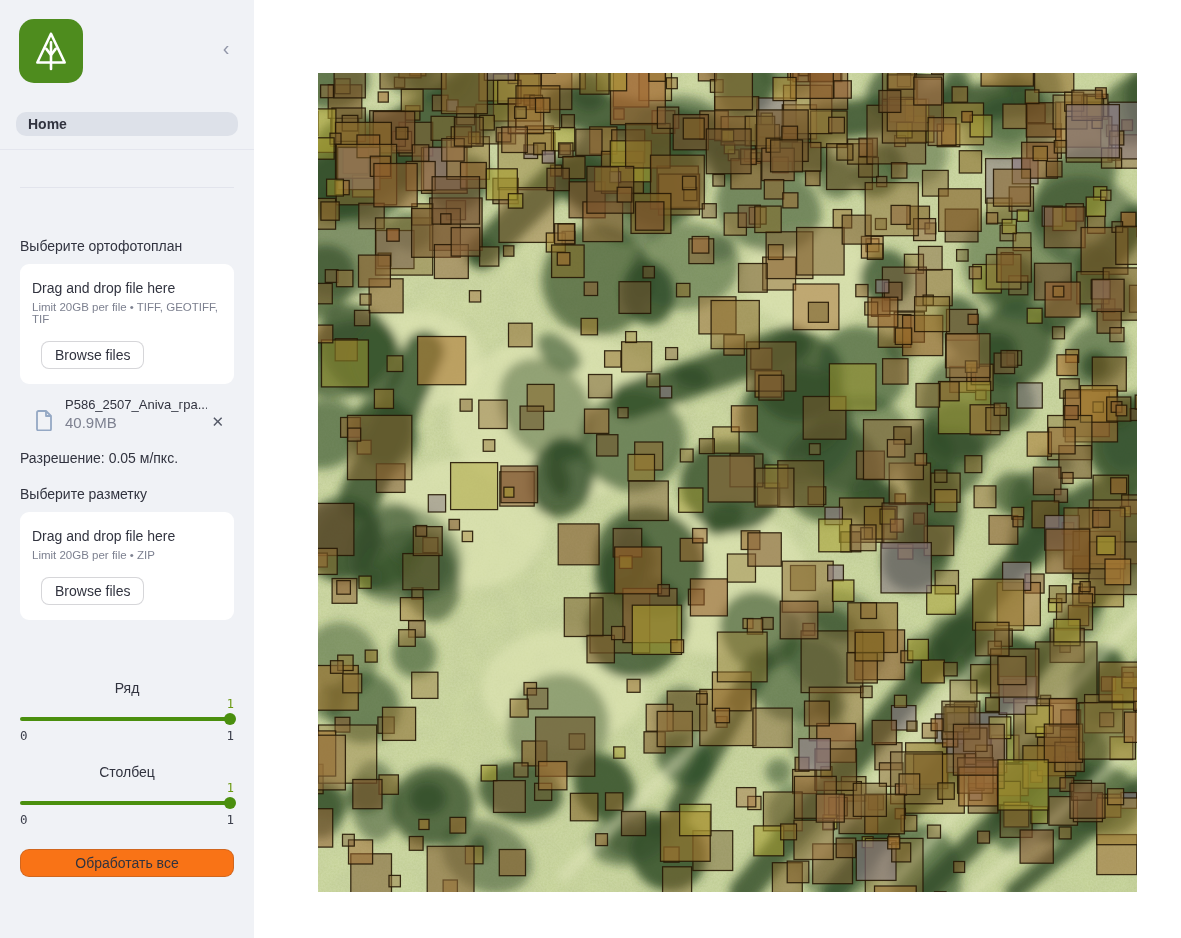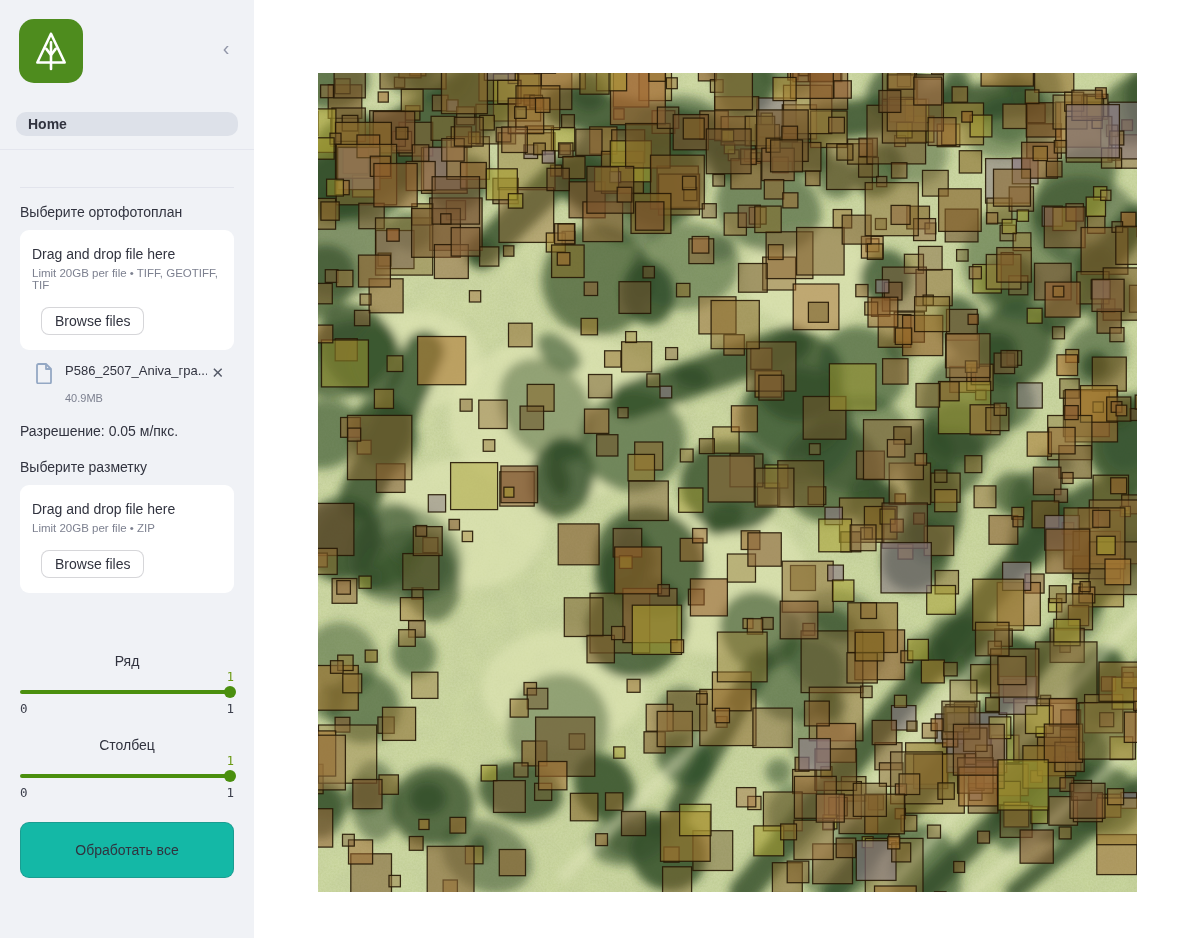--- a/index.html
+++ b/index.html
@@ -19,58 +19,58 @@
     line-height:1; margin-top:-6px; }
   nav { margin:29px 16px 0 16px; }
   .nav-item { font-size:14px; padding:4px 12px; border-radius:10px;
     color:#31333f; margin-bottom:2px; cursor:pointer; }
   .nav-item.active { background:#dde1e9; font-weight:700; }
   .nav-divider { margin-top:13px; border-top:1px solid #e4e6ee; }
 
   .content { padding:0 20px; }
   .page-title { font-size:21px; font-weight:700; margin-top:32px; letter-spacing:.2px; }
   .rule { border:none; border-top:1px solid #e2e4ec; margin-top:37px; }
-  .widget-label { font-size:14px; margin-top:16px; }
+  .widget-label { font-size:14px; margin-top:50px; }
   .widget-label.second { margin-top:20px; }
 
   .uploader { background:#ffffff; border-radius:9px; margin-top:10px;
     padding:16px 12px 15px 12px; }
   .drag-text { font-size:14px; color:#31333f; }
   .limit-text { font-size:11.5px; color:#7d8190; margin-top:5px; }
   .browse-btn { margin-top:16px; font-size:14px; color:#31333f;
     background:#ffffff; border:1px solid rgba(49,51,63,0.2); border-radius:8px;
     padding:5px 13px; cursor:pointer; font-family:inherit;margin-left:9px; }
 
-  .file-row { display:flex; align-items:flex-start; margin-top:13px; padding:0 6px 0 16px; }
+  .file-row { display:flex; align-items:flex-end; margin-top:13px; padding:0 6px 0 16px; }
   .file-icon { flex:0 0 auto; margin-right:12px; display:flex; }
   .file-meta { flex:1 1 auto; min-width:0; }
   .file-name { font-size:13px; color:#31333f; white-space:nowrap; overflow:hidden; }
-  .file-size { font-size:11px; color:#7d8190; margin-top:14px; }
+  .file-size { font-size:15px; color:#7d8190; margin-top:2px; }
   .file-remove { flex:0 0 auto; color:#555a68; font-size:15px; cursor:pointer;
     padding:2px 4px; line-height:1; }
 
   .res-text { font-size:14px; margin-top:19px; }
 
   .slider-block { margin-top:0; }
   .slider-block.first { margin-top:60px; }
   .slider-block.gap { margin-top:21px; }
   .slider-label { font-size:14px;text-align:center; }
   .slider-value { text-align:right; font-family:"DejaVu Sans Mono",monospace;
     font-size:12px; color:#6b9a12; margin-top:2px; line-height:12px; }
   .slider-track { position:relative; height:4px; border-radius:2px;
     background:#4a8f0e; margin-top:7px; cursor:pointer; }
   .slider-thumb { position:absolute; right:-2px; top:-4px; width:12px; height:12px;
     border-radius:50%; background:#4a8f0e; cursor:grab; }
   .slider-minmax { display:flex; justify-content:space-between;
     font-family:"DejaVu Sans Mono",monospace; font-size:12.5px; color:#3d404d;
     margin-top:7px; }
 
   .process-btn { display:block; width:100%; margin-top:22px; font-size:14px;
-    color:#31333f; background:#14b8a6; border:1px solid rgba(49,51,63,0.2);
-    border-radius:9px; padding:19px 12px; cursor:pointer; font-family:inherit;
+    color:#31333f; background:#f97316; border:1px solid rgba(49,51,63,0.2);
+    border-radius:9px; padding:5px 12px; cursor:pointer; font-family:inherit;
     text-align:center; }
 
   
   .main { position:absolute; left:254px; top:0; width:927px; height:938px;
     background:#ffffff; }
   .aerial { position:absolute; left:64px; top:73px; width:819px; height:819px;
     background:#cbd69c; }
   .aerial svg { display:block; width:819px; height:819px; }
 </style>
 </head>

